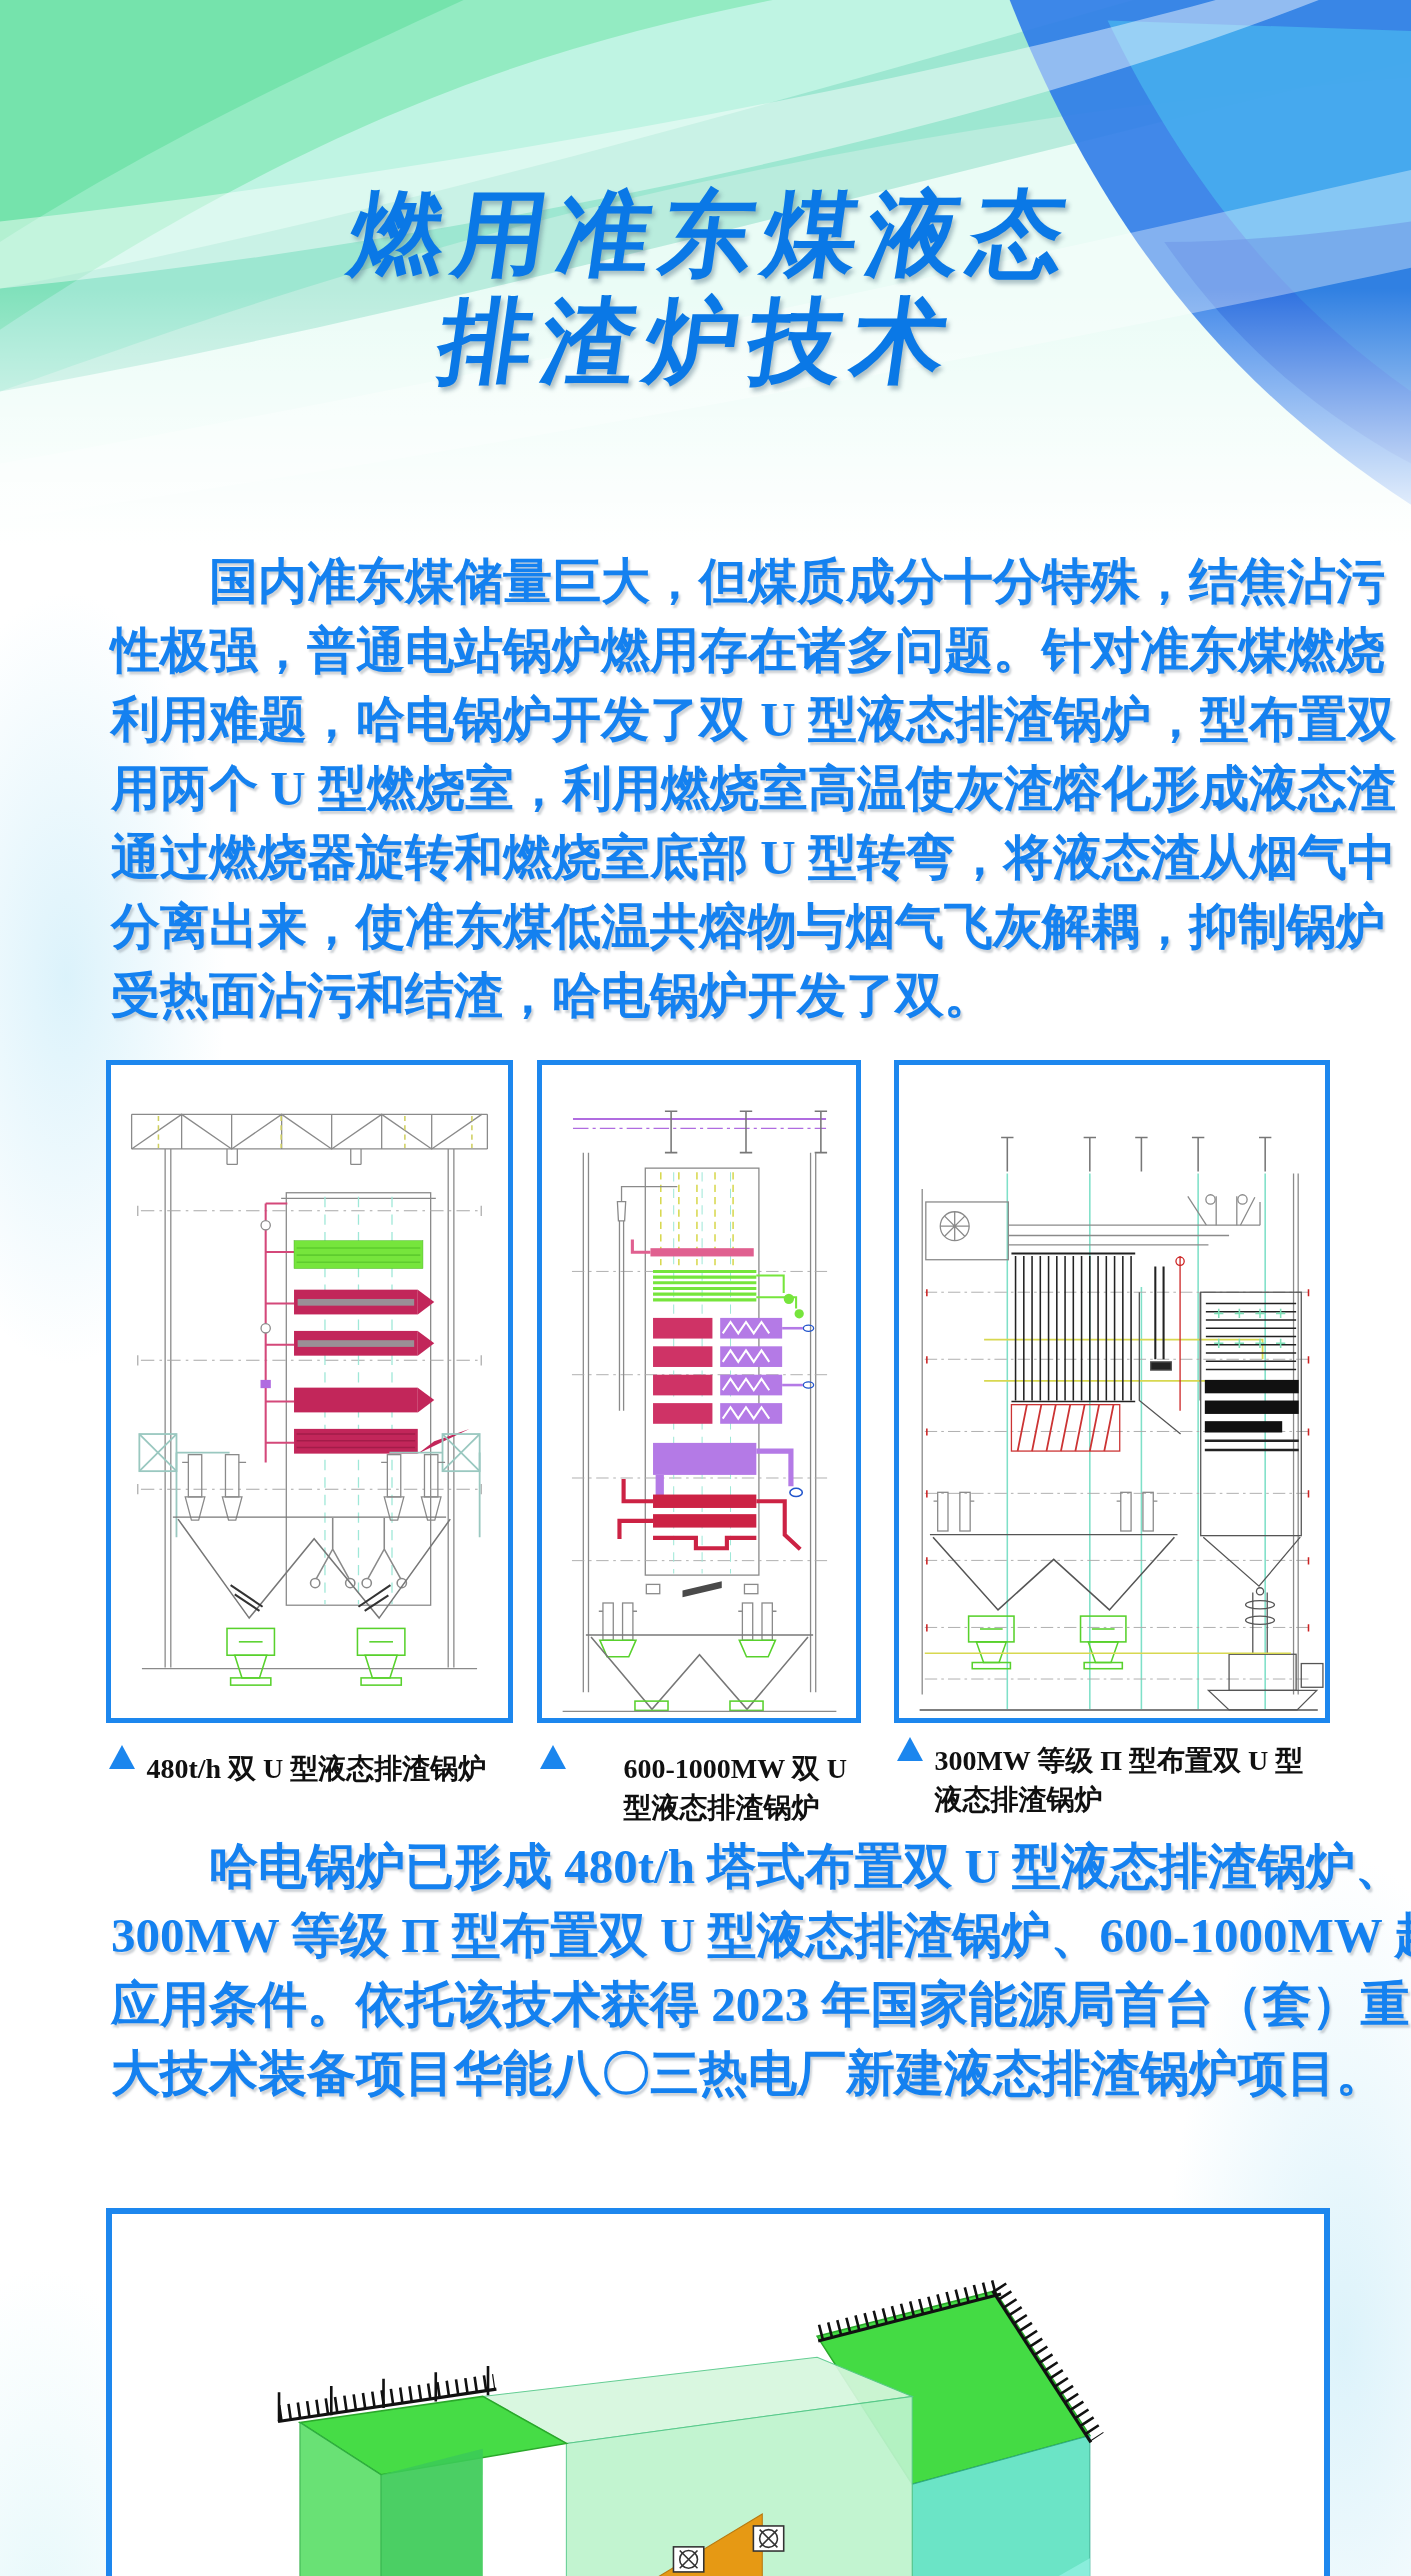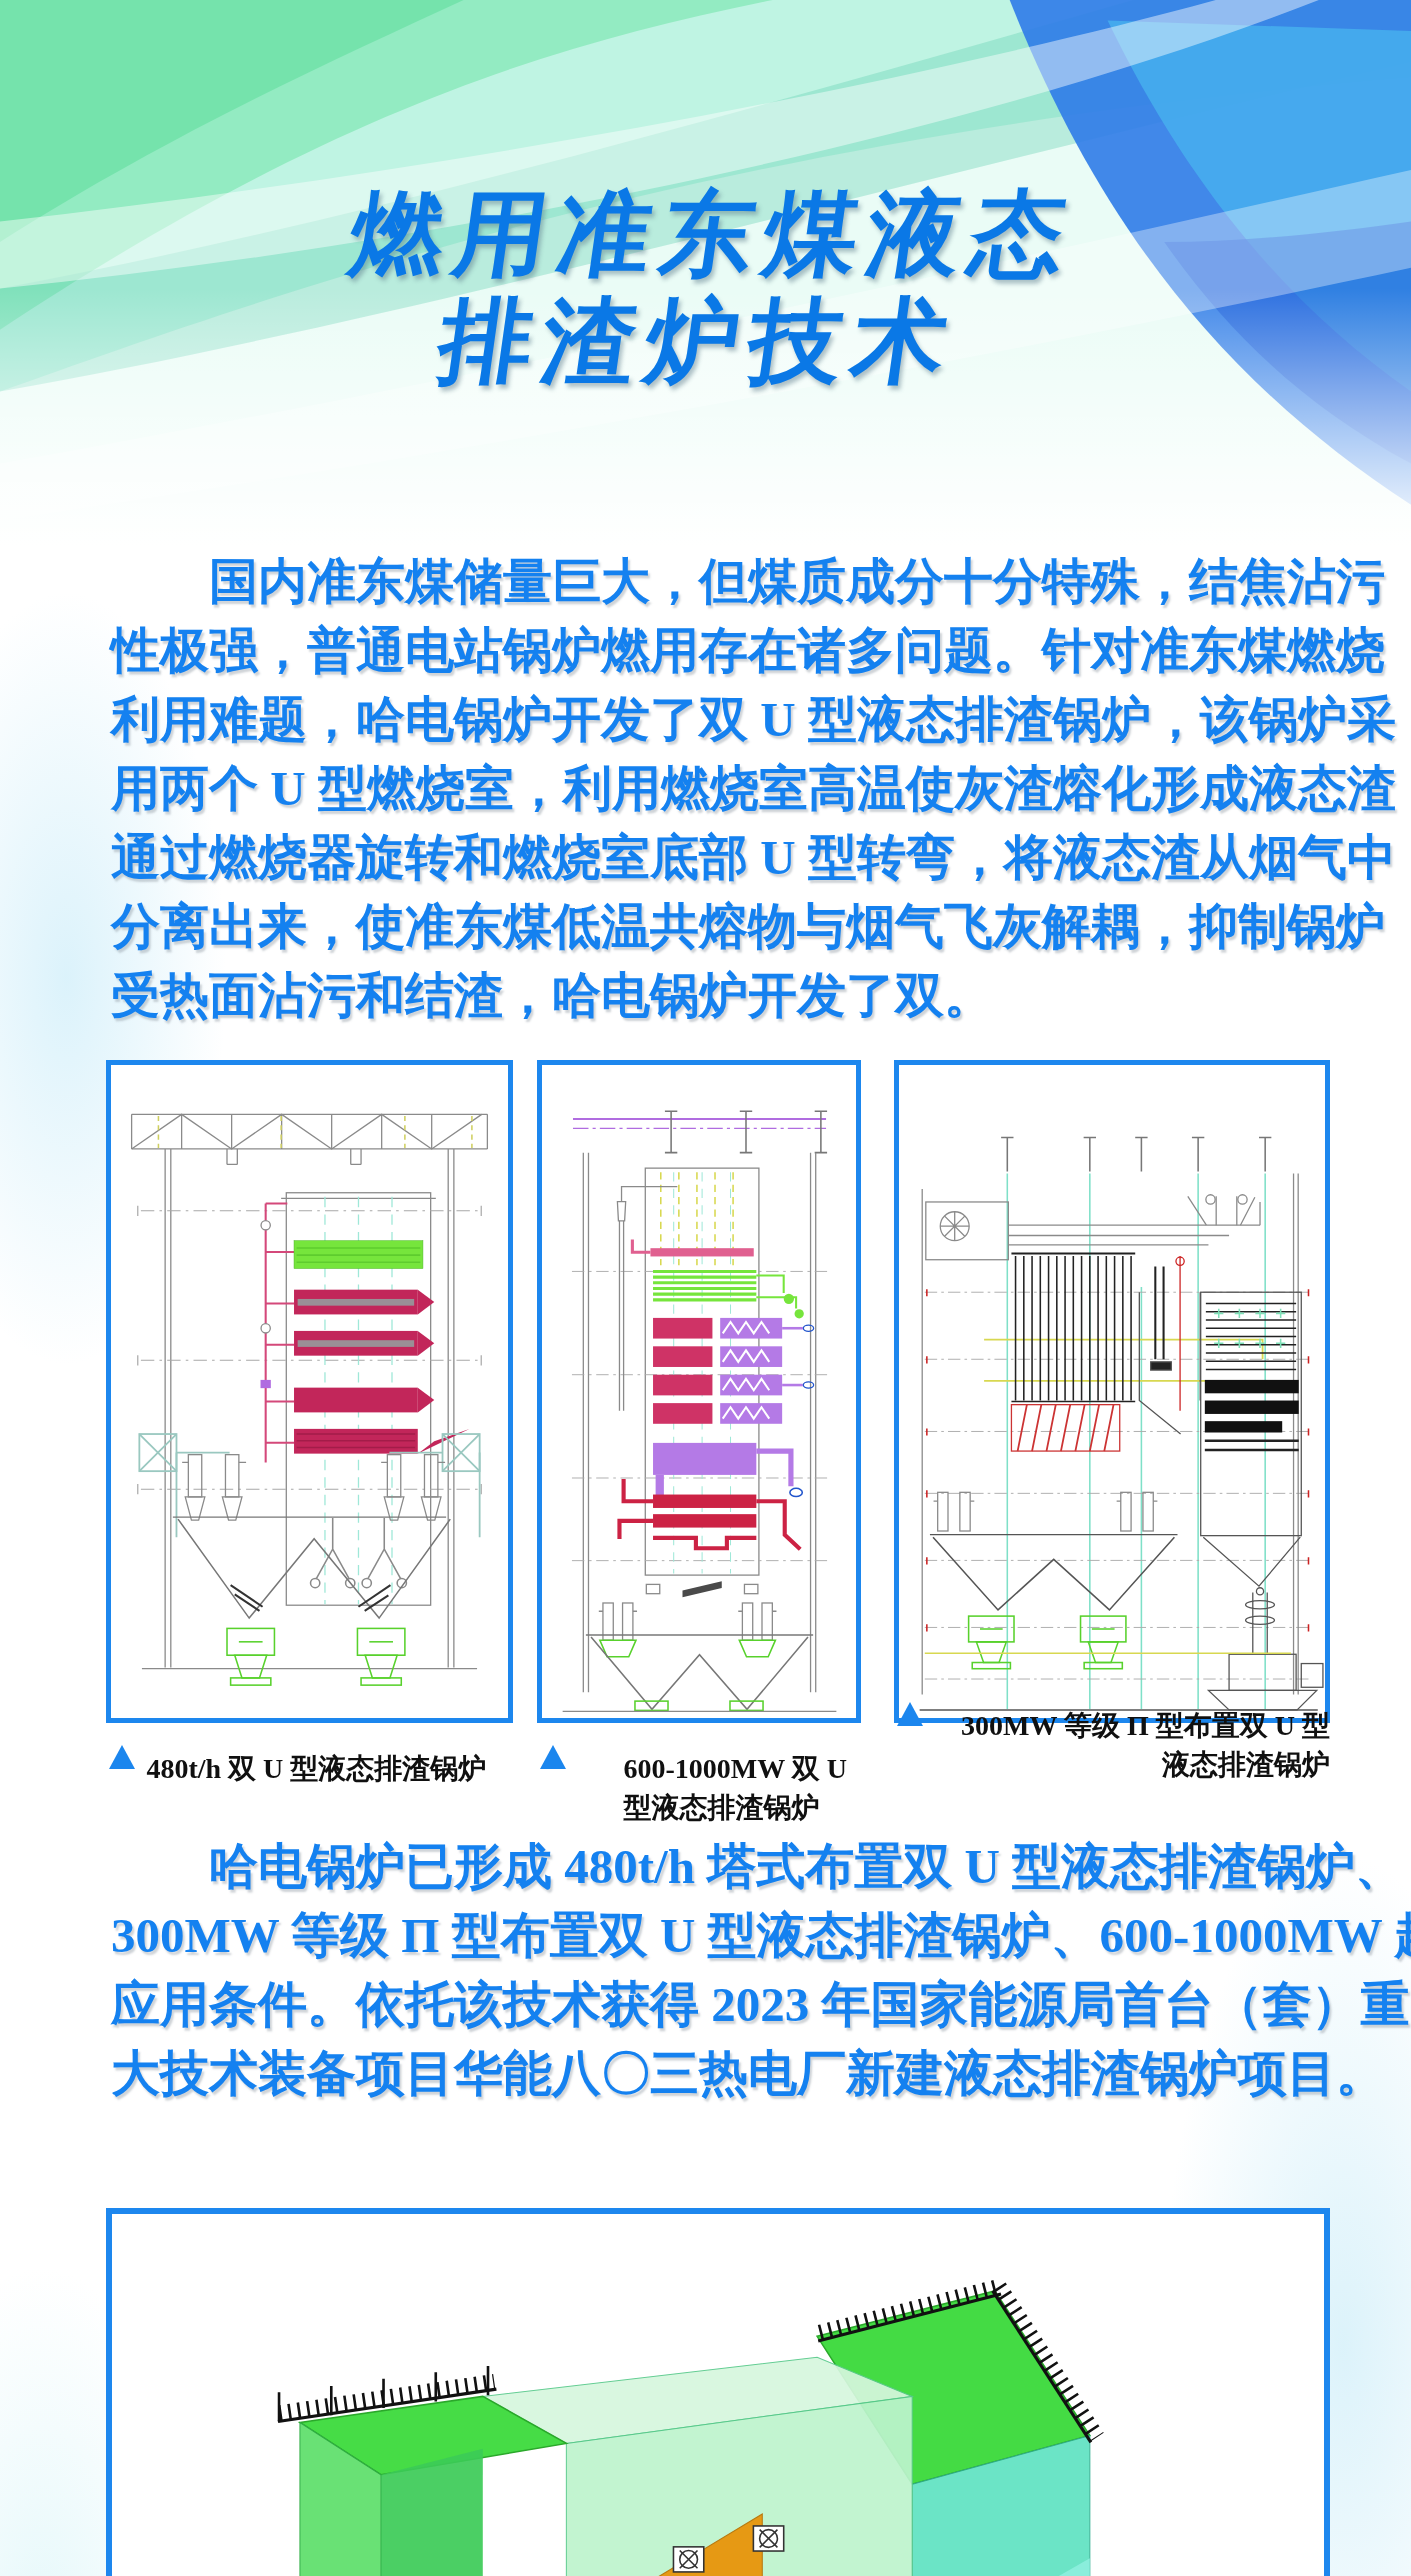--- a/index.html
+++ b/index.html
@@ -39,21 +39,21 @@
   .fig1{left:106px;width:407px;}
   .fig2{left:537px;width:324px;}
   .fig3{left:894px;width:436px;}
 
   
   .caption{position:absolute;z-index:2;display:flex;align-items:flex-start;
     font-family:"Liberation Serif",serif;color:#101010;font-weight:700;
     font-size:28px;line-height:39px;}
   .cap1{top:1737px;left:106px;width:407px;}
   .cap2{top:1737px;left:537px;width:324px;gap:46px;}
-  .cap3{top:1694px;left:894px;width:436px;text-align:right;}
+  .cap3{top:1729px;left:894px;width:436px;}
   .tri{flex:0 0 auto;width:0;height:0;margin:8.2px 11.3px 0 3.1px;
     border-left:13px solid transparent;border-right:13px solid transparent;
     border-bottom:24px solid #1b86ee;}
   .cap-text{flex:1 1 auto;margin-top:12px;}
 
   
   .renderbox{position:absolute;top:2208px;left:106px;width:1224px;height:696px;
     border:6.2px solid #1d87ee;background:#ffffff;box-sizing:border-box;z-index:2;
     display:flex;align-items:center;justify-content:center;}
   .renderbox svg{width:98%;height:97%;}
@@ -90,21 +90,21 @@
   <div class="side-wisp wisp-left2"></div>
 
   <div class="title">
     <div>燃用准东煤液态</div>
     <div>排渣炉技术</div>
   </div>
 
   <div class="para para1">
     <div class="pline indent">国内准东煤储量巨大，但煤质成分十分特殊，结焦沾污</div>
     <div class="pline">性极强，普通电站锅炉燃用存在诸多问题。针对准东煤燃烧</div>
-    <div class="pline">利用难题，哈电锅炉开发了双 U 型液态排渣锅炉，该锅炉采</div>
+    <div class="pline">利用难题，哈电锅炉开发了双 U 型液态排渣锅炉，型布置双</div>
     <div class="pline">用两个 U 型燃烧室，利用燃烧室高温使灰渣熔化形成液态渣，</div>
     <div class="pline">通过燃烧器旋转和燃烧室底部 U 型转弯，将液态渣从烟气中</div>
     <div class="pline">分离出来，使准东煤低温共熔物与烟气飞灰解耦，抑制锅炉</div>
     <div class="pline">受热面沾污和结渣，哈电锅炉开发了双。</div>
   </div>
 
   <div class="figbox fig1">
     <svg viewBox="0 0 770 1245" preserveAspectRatio="xMidYMid meet">
       <g stroke="#8a8a8a" fill="none" stroke-width="2.5">
         <path d="M40 85 H730 M40 152 H730 M40 85 V152 M730 85 V152"></path>

